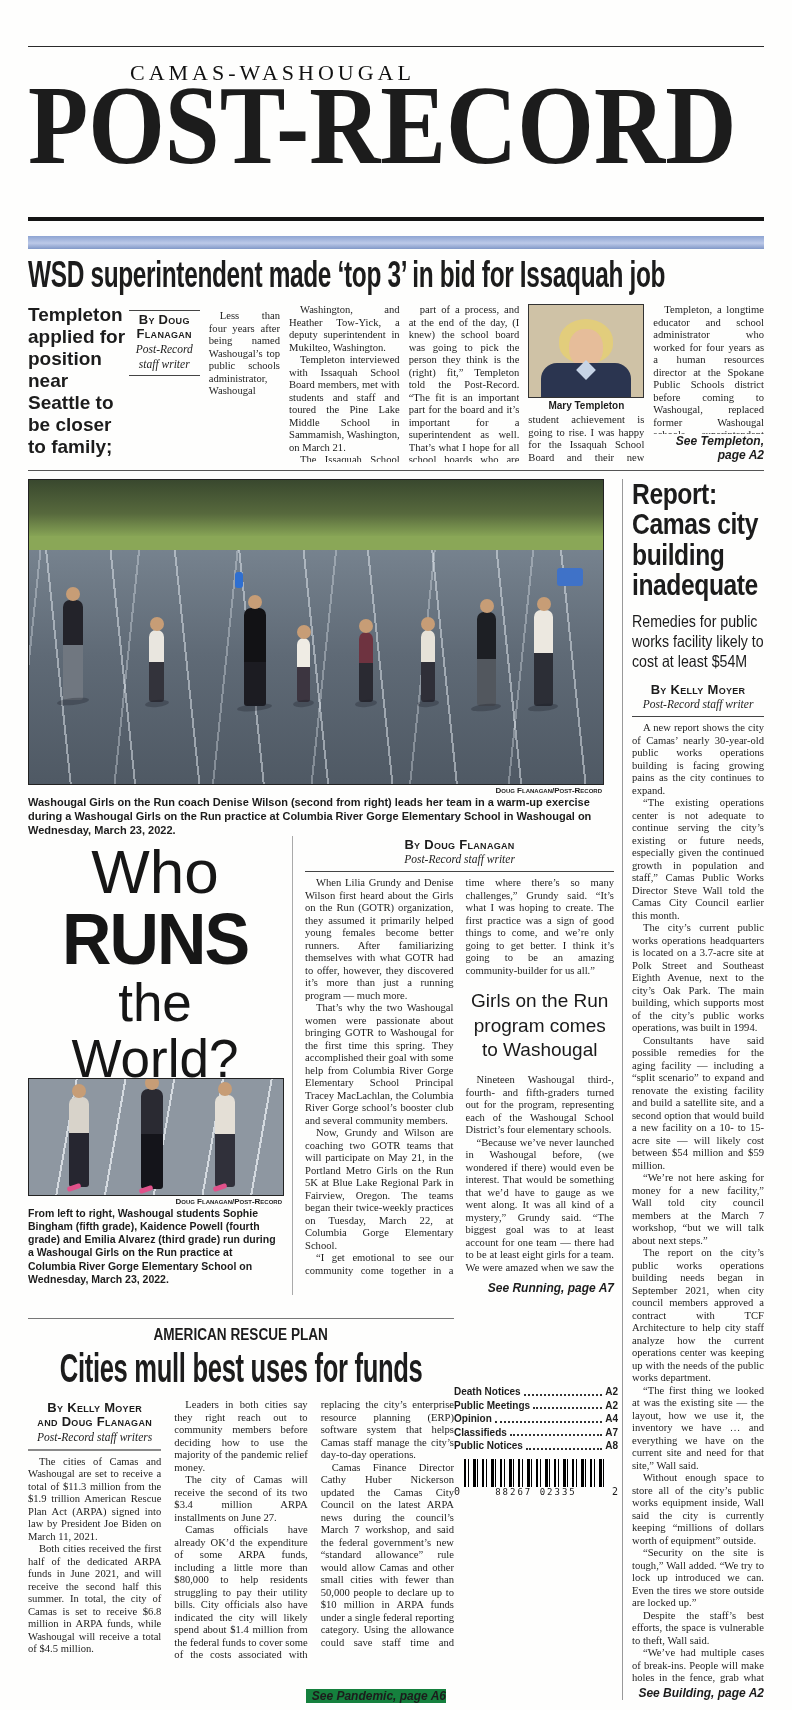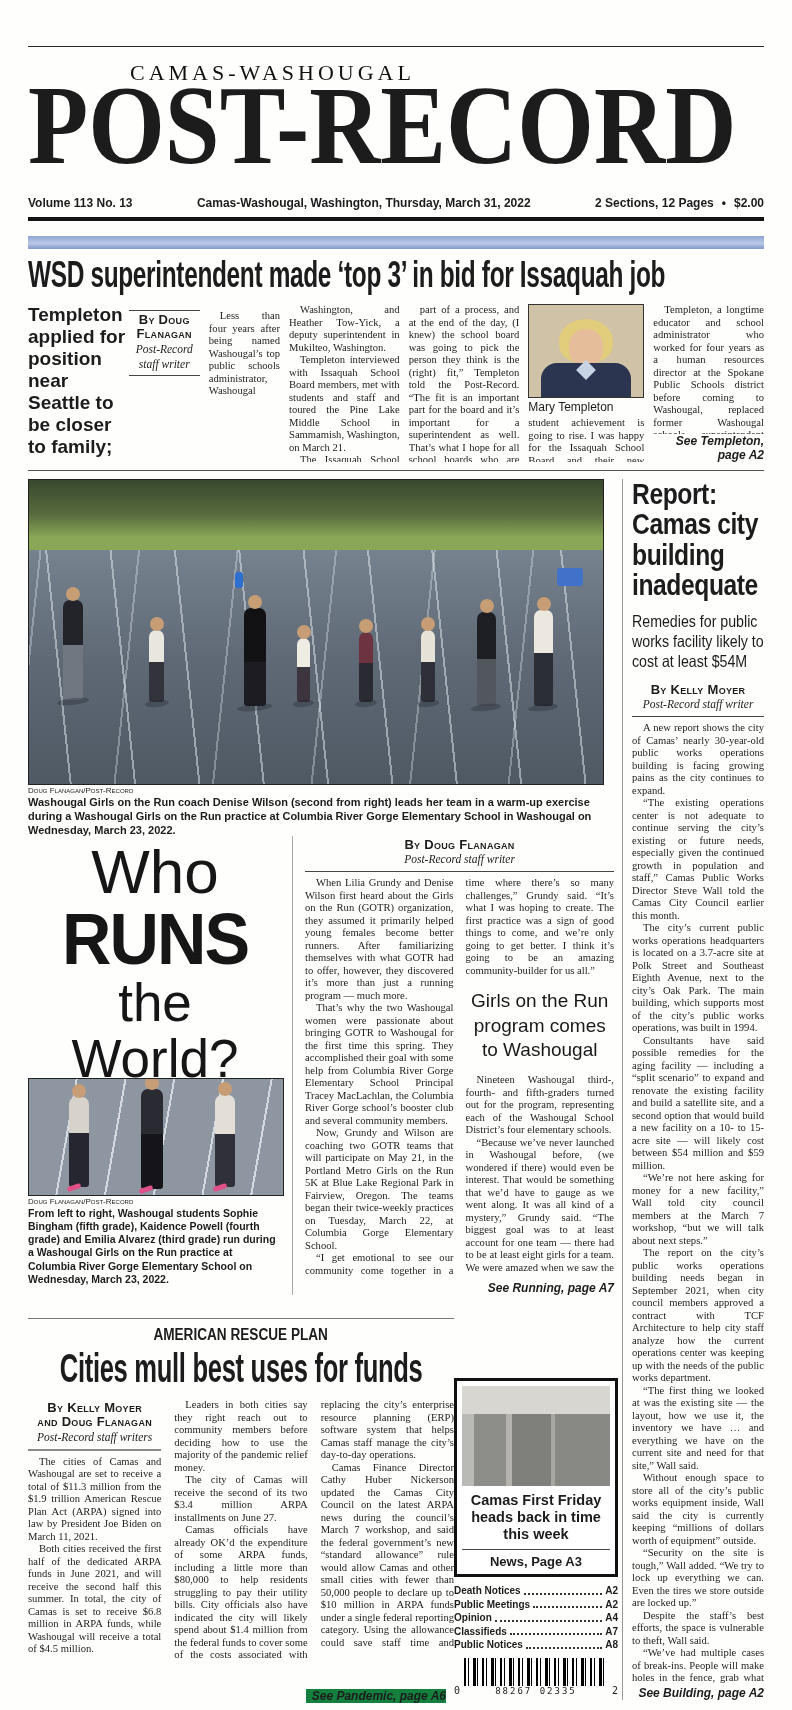--- a/index.html
+++ b/index.html
@@ -20,35 +20,35 @@
   .mast-info{top:196px;left:28px;right:28px;display:flex;justify-content:space-between;align-items:baseline;
              font-family:"Liberation Sans",sans-serif;font-size:12px;font-weight:700;}
   .mi-right{display:flex;gap:8px;align-items:baseline;}
   .body-text{font-size:10.6px;line-height:1.18;text-align:justify;}
   .body-text p{margin:0;text-indent:11px;}
   .byline-block{text-align:center;border-bottom:1px solid #444;padding:2px 0 4px;margin-bottom:5px;break-inside:avoid;}
   .byl{font-family:"Liberation Sans",sans-serif;font-weight:700;font-variant:small-caps;
        font-size:13px;letter-spacing:.3px;line-height:1.1;}
   .role{font-style:italic;font-size:11.5px;line-height:1.3;}
   .see{font-family:"Liberation Sans",sans-serif;font-weight:700;font-style:italic;font-size:12px;text-align:right;}
-  .credit{font-family:"Liberation Sans",sans-serif;font-weight:400;font-variant:small-caps;
-          font-size:8px;text-align:left;color:#222;}
+  .credit{font-family:"Liberation Sans",sans-serif;font-weight:700;font-variant:small-caps;
+          font-size:8px;text-align:right;color:#222;}
   .caption{font-family:"Liberation Sans",sans-serif;font-weight:700;font-size:11px;line-height:1.25;text-align:left;}
   
   .lead-head{top:254px;left:28px;font-family:"Liberation Sans",sans-serif;font-weight:800;font-size:37px;letter-spacing:-.5px;}
   .lh-inner{display:inline-block;transform:scaleX(.66);transform-origin:0 0;white-space:nowrap;}
   .lead-row{top:304px;left:28px;width:736px;height:158px;display:flex;gap:9px;}
   .lead-left{width:252px;flex:none;display:flex;flex-direction:row;overflow:hidden;justify-content:space-between;}
   .deck-inner{width:320px;transform:scaleX(.79);transform-origin:0 0;
               font-family:"Liberation Sans",sans-serif;font-weight:700;font-size:19px;line-height:1.16;}
   .lead-left-cols{margin-top:6px;column-count:2;column-gap:9px;height:96px;overflow:hidden;}
   .lead-col{flex:1;overflow:hidden;}
   .lead-photo-col{width:116px;flex:none;position:relative;overflow:hidden;}
   .tmpl-photo{position:relative;width:114px;height:92px;border:1px solid #333;background:#cfc2a6;overflow:hidden;}
-  .tmpl-cap{font-family:"Liberation Sans",sans-serif;font-weight:400;font-size:12px;margin:2px 0 3px;}
+  .tmpl-cap{font-family:"Liberation Sans",sans-serif;font-weight:700;font-size:10px;text-align:center;margin:2px 0 3px;}
   .lead-colE{position:relative;}
   .lead-colE .see{position:absolute;bottom:0;right:0;background:#fefefd;padding-left:6px;}
   
   .photo1{left:28px;top:479px;width:574px;height:304px;border:1px solid #222;overflow:hidden;background:#5d6873;}
   .p1-trees{position:absolute;top:0;left:0;right:0;height:56px;
             background:linear-gradient(180deg,#39482e,#57693d 60%,#86a355);}
   .p1-grass{position:absolute;top:56px;left:0;right:0;height:14px;background:#8aa757;}
   .p1-track{position:absolute;top:70px;left:0;right:0;bottom:0;
             background:linear-gradient(180deg,#76828e,#5f6a76 45%,#4f5964);}
   .p1-lanes{position:absolute;top:70px;left:-15%;width:130%;bottom:0;
@@ -124,29 +124,20 @@
   .bc-nums{text-align:center;font-family:"DejaVu Sans Mono",monospace;font-size:9px;letter-spacing:2px;}
 </style>
 </head>
 <body>
 
 <div class="page">
 
   <div class="abs rule-top"></div>
   <div class="abs mast-kicker">CAMAS-WASHOUGAL</div>
   <div class="abs mast-title"><span class="mt-inner">POST-RECORD</span></div>
-  <div class="abs mast-info">
-    <span>Volume 113 No. 13</span>
-    <span>Camas-Washougal, Washington, Thursday, March 31, 2022</span>
-    <span class="mi-right">
-      <span>2 Sections, 12 Pages</span>
-      <span>•</span>
-      <span>$2.00</span>
-    </span>
-  </div>
   <div class="abs rule-thick"></div>
   <div class="abs blue-bar"></div>
 
   <div class="abs lead-head"><span class="lh-inner">WSD superintendent made ‘top 3’ in bid for Issaquah job</span></div>
 
   <div class="abs lead-row">
     <div class="lead-left">
       <div><span class="deck-inner">Templeton applied for position near Seattle to be closer to family; says she is still ‘120 percent all in’ at Washougal job</span></div>
       <div class="lead-left-cols body-text">
         <div class="byline-block" style="border-top:1px solid #444;">
@@ -263,21 +254,21 @@
     <div class="report-body body-text">
 
     <p>A new report shows the city of Camas’ nearly 30-year-old public works operations building is facing growing pains as the city continues to expand.</p>
         <p>“The existing operations center is not adequate to continue serving the city’s existing or future needs, especially given the continued growth in population and staff,” Camas Public Works Director Steve Wall told the Camas City Council earlier this month.</p>
         <p>The city’s current public works operations headquarters is located on a 3.7-acre site at Polk Street and Southeast Eighth Avenue, next to the city’s Oak Park. The main building, which supports most of the city’s public works operations, was built in 1994.</p>
         <p>Consultants have said possible remedies for the aging facility — including a “split scenario” to expand and renovate the existing facility and build a satellite site, and a second option that would build a new facility on a 10- to 15-acre site — will likely cost between $54 million and $59 million.</p>
         <p>“We’re not here asking for money for a new facility,” Wall told city council members at the March 7 workshop, “but we will talk about next steps.”</p>
         <p>The report on the city’s public works operations building needs began in September 2021, when city council members approved a contract with TCF Architecture to help city staff analyze how the current operations center was keeping up with the needs of the public works department.</p>
         <p>“The first thing we looked at was the existing site — the layout, how we use it, the inventory we have … and everything we have on the current site and need for that site,” Wall said.</p>
         <p>Without enough space to store all of the city’s public works equipment inside, Wall said the city is currently keeping “millions of dollars worth of equipment” outside.</p>
-        <p>“Security on the site is tough,” Wall added. “We try to lock up everything we can. Even the tires we store outside are locked up.”</p>
+        <p>“Security on the site is tough,” Wall added. “We try to lock up introduced we can. Even the tires we store outside are locked up.”</p>
         <p>Despite the staff’s best efforts, the space is vulnerable to theft, Wall said.</p>
         <p>“We’ve had multiple cases of break-ins. People will make holes in the fence, grab what they can and back out again,” he told city councilors in early March.</p>
       </div>
     <div class="see">See Building, page A2</div>
   </div>
 
   <div class="abs arp">
     <div class="arp-kicker"><span>AMERICAN RESCUE PLAN</span></div>
     <div class="arp-head">
         <span class="arp-head-inner">Cities mull best uses for funds</span>
@@ -298,25 +289,20 @@
 
       <p>The city of Camas will receive the second of its two $3.4 million ARPA installments on June 27.</p>
           <p>Camas officials have already OK’d the expenditure of some ARPA funds, including a little more than $80,000 to help residents struggling to pay their utility bills. City officials also have indicated the city will likely spend about $1.4 million from the federal funds to cover some of the costs associated with replacing the city’s enterprise resource planning (ERP) software system that helps Camas staff manage the city’s day-to-day operations.</p>
           <p>Camas Finance Director Cathy Huber Nickerson updated the Camas City Council on the latest ARPA news during the council’s March 7 workshop, and said the federal government’s new “standard allowance” rule would allow Camas and other small cities with fewer than 50,000 people to declare up to $10 million in ARPA funds under a single federal reporting category. Using the allowance could save staff time and expenses related to complex audits.</p>
         </div>
     </div>
     <div class="see arp-see">See Pandemic, page A6</div>
   </div>
 
   <div class="abs promo-col">
-    <div class="promo-box">
-      <div class="promo-photo"></div>
-      <div class="promo-title">Camas First Friday heads back in time this week</div>
-      <div class="promo-ref">News, Page A3</div>
-    </div>
     <div class="index-list">
 
         <div class="index-row">
           <span>Death Notices</span>
           <span class="ix-leader"></span>
           <span>A2</span>
         </div>
 
         <div class="index-row">
           <span>Public Meetings</span>

